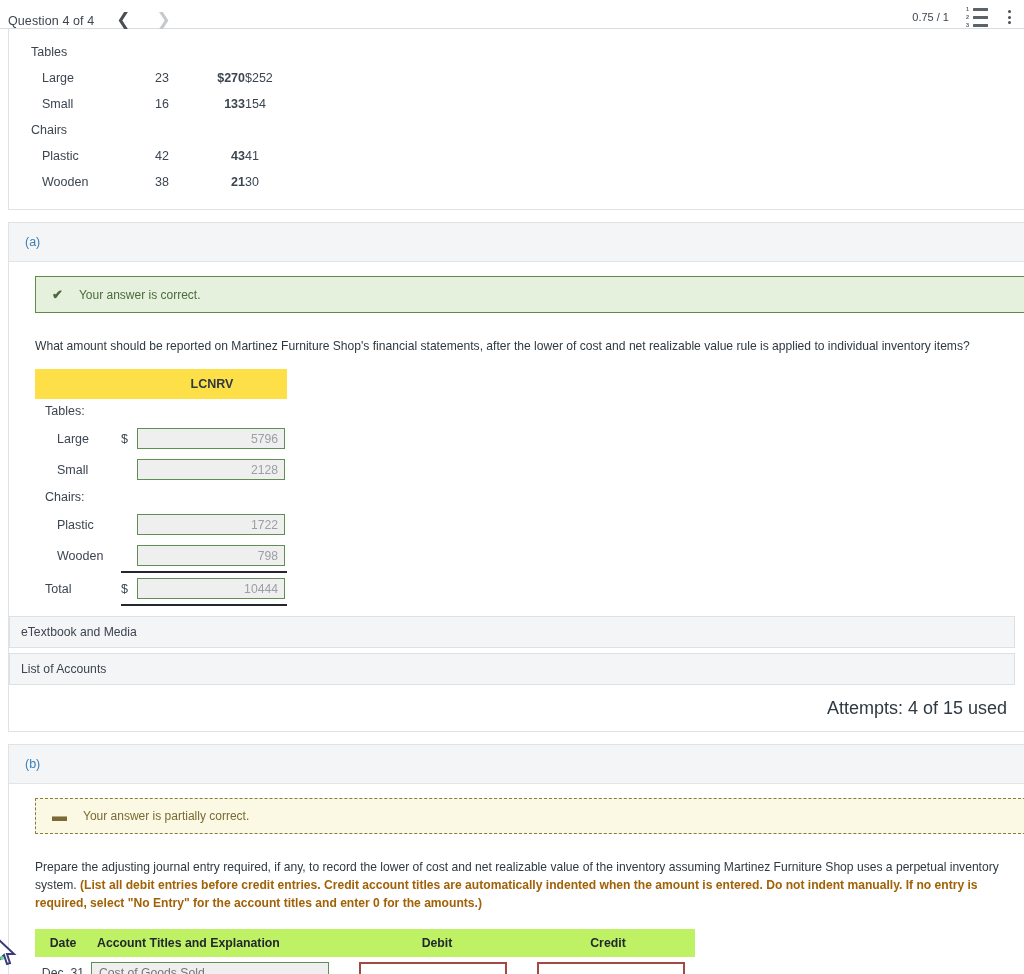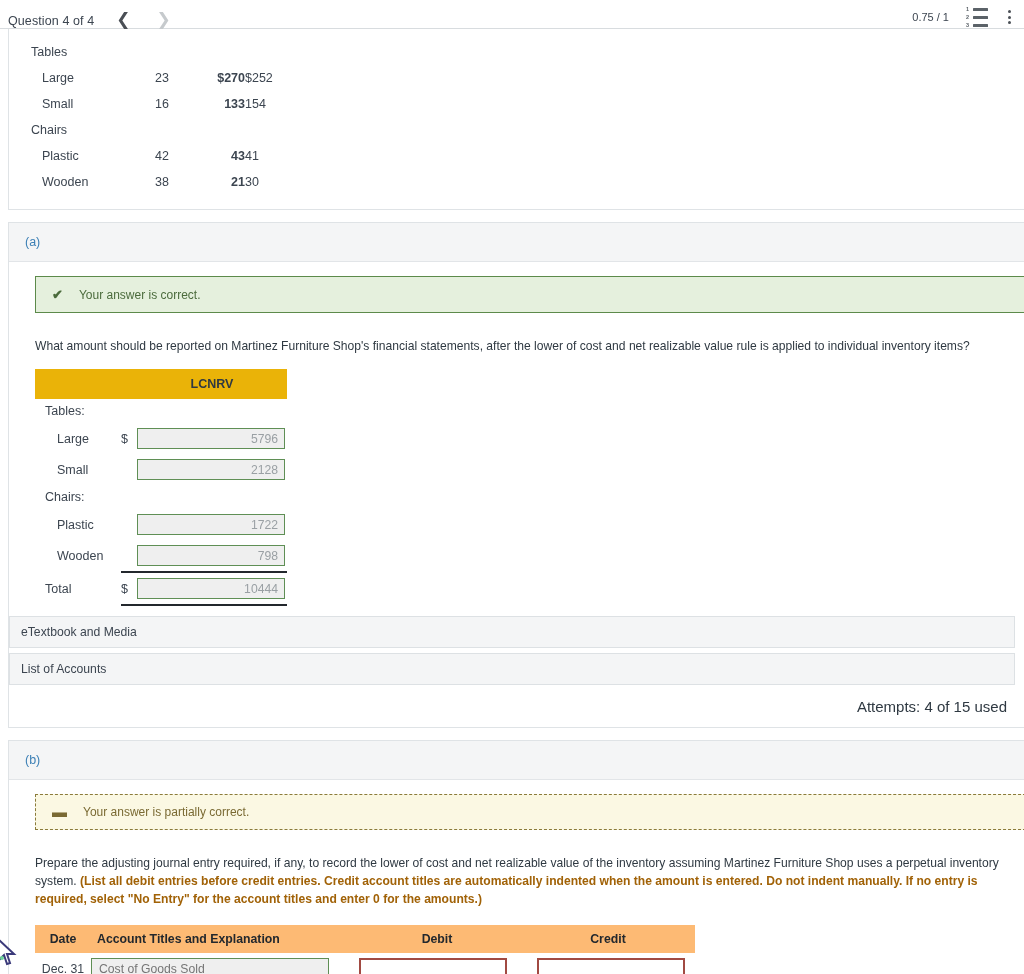--- a/index.html
+++ b/index.html
@@ -109,21 +109,21 @@
     line-height: 1.5;
   }
   .qtext .red {
     color: #a16207;
     font-weight: bold;
   }
 
   
   .lcnrv { border-collapse: collapse; margin-left: 0; }
   .lcnrv th {
-    background: #eab308;
+    background: #fde047;
     font-size: 12.5px;
     font-weight: bold;
     color: #2f3942;
     padding: 8px 0;
     text-align: center;
   }
   .lcnrv td { font-size: 12.5px; color: #3c4550; padding: 5px 0; }
   .lab { width: 86px; }
   .lab.grp { padding-left: 10px !important; }
   .lab.ind { padding-left: 22px !important; }
@@ -150,31 +150,31 @@
     color: #3c4550;
     padding: 8px 0 8px 11px;
     margin: 0 0 5px 0;
     width: 1006px;
     text-align: left;
     cursor: pointer;
     font-family: "Liberation Sans", sans-serif;
     display: block;
   }
   .attempts {
-    font-size: 15px;
+    font-size: 18px;
     color: #2f3942;
     text-align: right;
     padding: 8px 8px 12px 0;
     width: 1006px;
   }
 
   
   .jt { border-collapse: collapse; margin-top: 16px; }
   .jt th {
-    background: #fdba74;
+    background: #bef264;
     font-size: 12.3px;
     font-weight: bold;
     color: #23282d;
     padding: 7px 0;
   }
   .jt th.date { width: 56px; text-align: center; }
   .jt th.acct { width: 262px; text-align: left; padding-left: 6px; }
   .jt th.deb  { width: 168px; text-align: center; }
   .jt th.cre  { width: 174px; text-align: center; }
   .jt td { padding: 5px 0; vertical-align: middle; }

